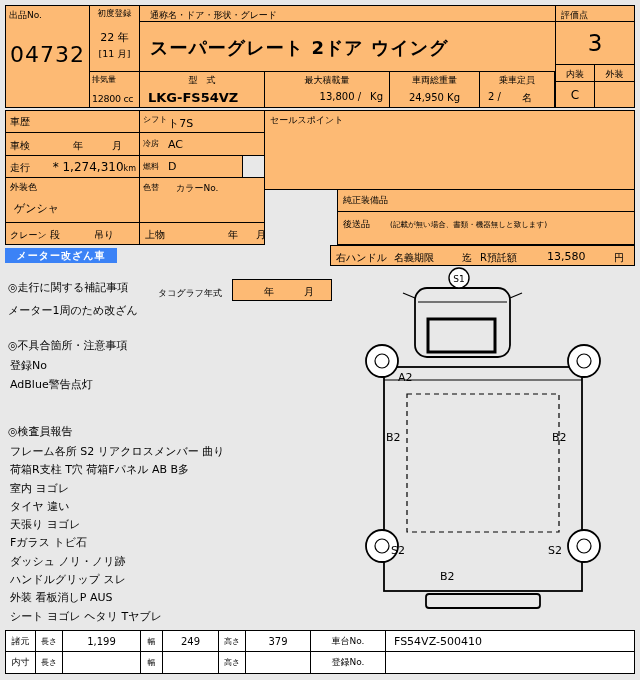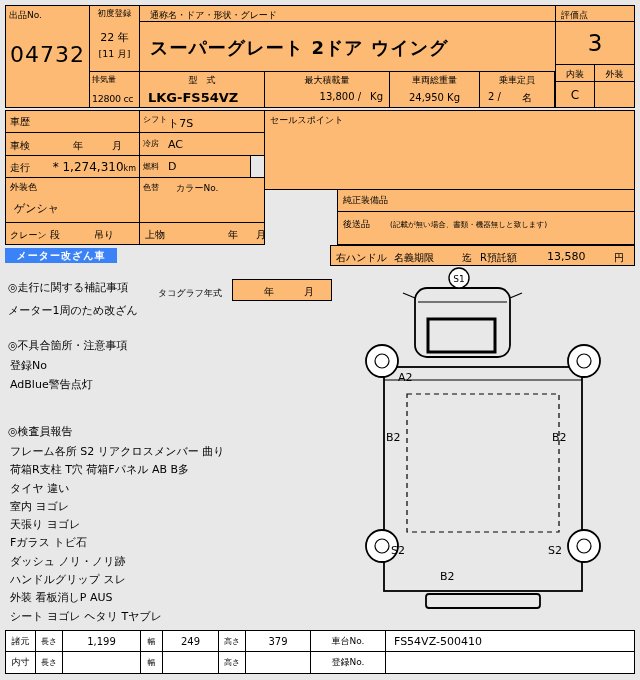--- a/index.html
+++ b/index.html
@@ -107,21 +107,21 @@
     <span class="abs" style="left:3px;top:5px;font-size:8px;">冷房</span>
     <span class="abs" style="left:28px;top:5px;font-size:11px;">AC</span>
   </div>
 
   <div class="cell" style="left:5px;top:155px;width:135px;height:23px;">
     <span class="abs" style="left:4px;top:5px;font-size:10px;">走行</span>
     <span class="abs" style="right:3px;top:4px;font-size:12px;white-space:nowrap;">
       <span>* 1,274,310</span><span style="font-size:8px;">km</span>
     </span>
   </div>
-  <div class="cell" style="left:139px;top:155px;width:112px;height:23px;">
+  <div class="cell" style="left:139px;top:155px;width:104px;height:23px;">
     <span class="abs" style="left:3px;top:5px;font-size:8px;">燃料</span>
     <span class="abs" style="left:28px;top:4px;font-size:11px;">D</span>
   </div>
 
   <div class="cell" style="left:5px;top:177px;width:135px;height:46px;">
     <div style="font-size:9px;padding:3px 0 0 4px;">外装色</div>
     <div style="font-size:11px;padding:7px 0 0 8px;">ゲンシャ</div>
   </div>
   <div class="cell" style="left:139px;top:177px;width:126px;height:46px;">
     <span class="abs" style="left:3px;top:4px;font-size:8px;">色替</span>
@@ -169,22 +169,22 @@
   <div class="abs" style="left:8px;top:303px;font-size:11px;">メーター1周のため改ざん</div>
 
   <div class="abs" style="left:8px;top:338px;font-size:11px;">◎不具合箇所・注意事項</div>
   <div class="abs" style="left:10px;top:358px;font-size:11px;">登録No</div>
   <div class="abs" style="left:10px;top:377px;font-size:11px;">AdBlue警告点灯</div>
 
   <div class="abs" style="left:8px;top:424px;font-size:11px;">◎検査員報告</div>
   <div class="abs" style="left:10px;top:443px;font-size:11px;line-height:18.3px;white-space:nowrap;">
     <div>フレーム各所 S2  リアクロスメンバー 曲り</div>
     <div>荷箱R支柱 T穴  荷箱Fパネル AB B多</div>
+    <div>室内 ヨゴレ</div>
     <div>タイヤ 違い</div>
-    <div>室内 ヨゴレ</div>
     <div>天張り ヨゴレ</div>
     <div>Fガラス トビ石</div>
     <div>ダッシュ ノリ・ノリ跡</div>
     <div>ハンドルグリップ スレ</div>
     <div>外装 看板消しP AUS</div>
     <div>シート ヨゴレ ヘタリ Tヤブレ</div>
   </div>
 
   <svg style="position:absolute;left:362px;top:264px;" width="242" height="364" viewBox="0 0 242 364">
     <g fill="none" stroke="#000" stroke-width="1.8">

